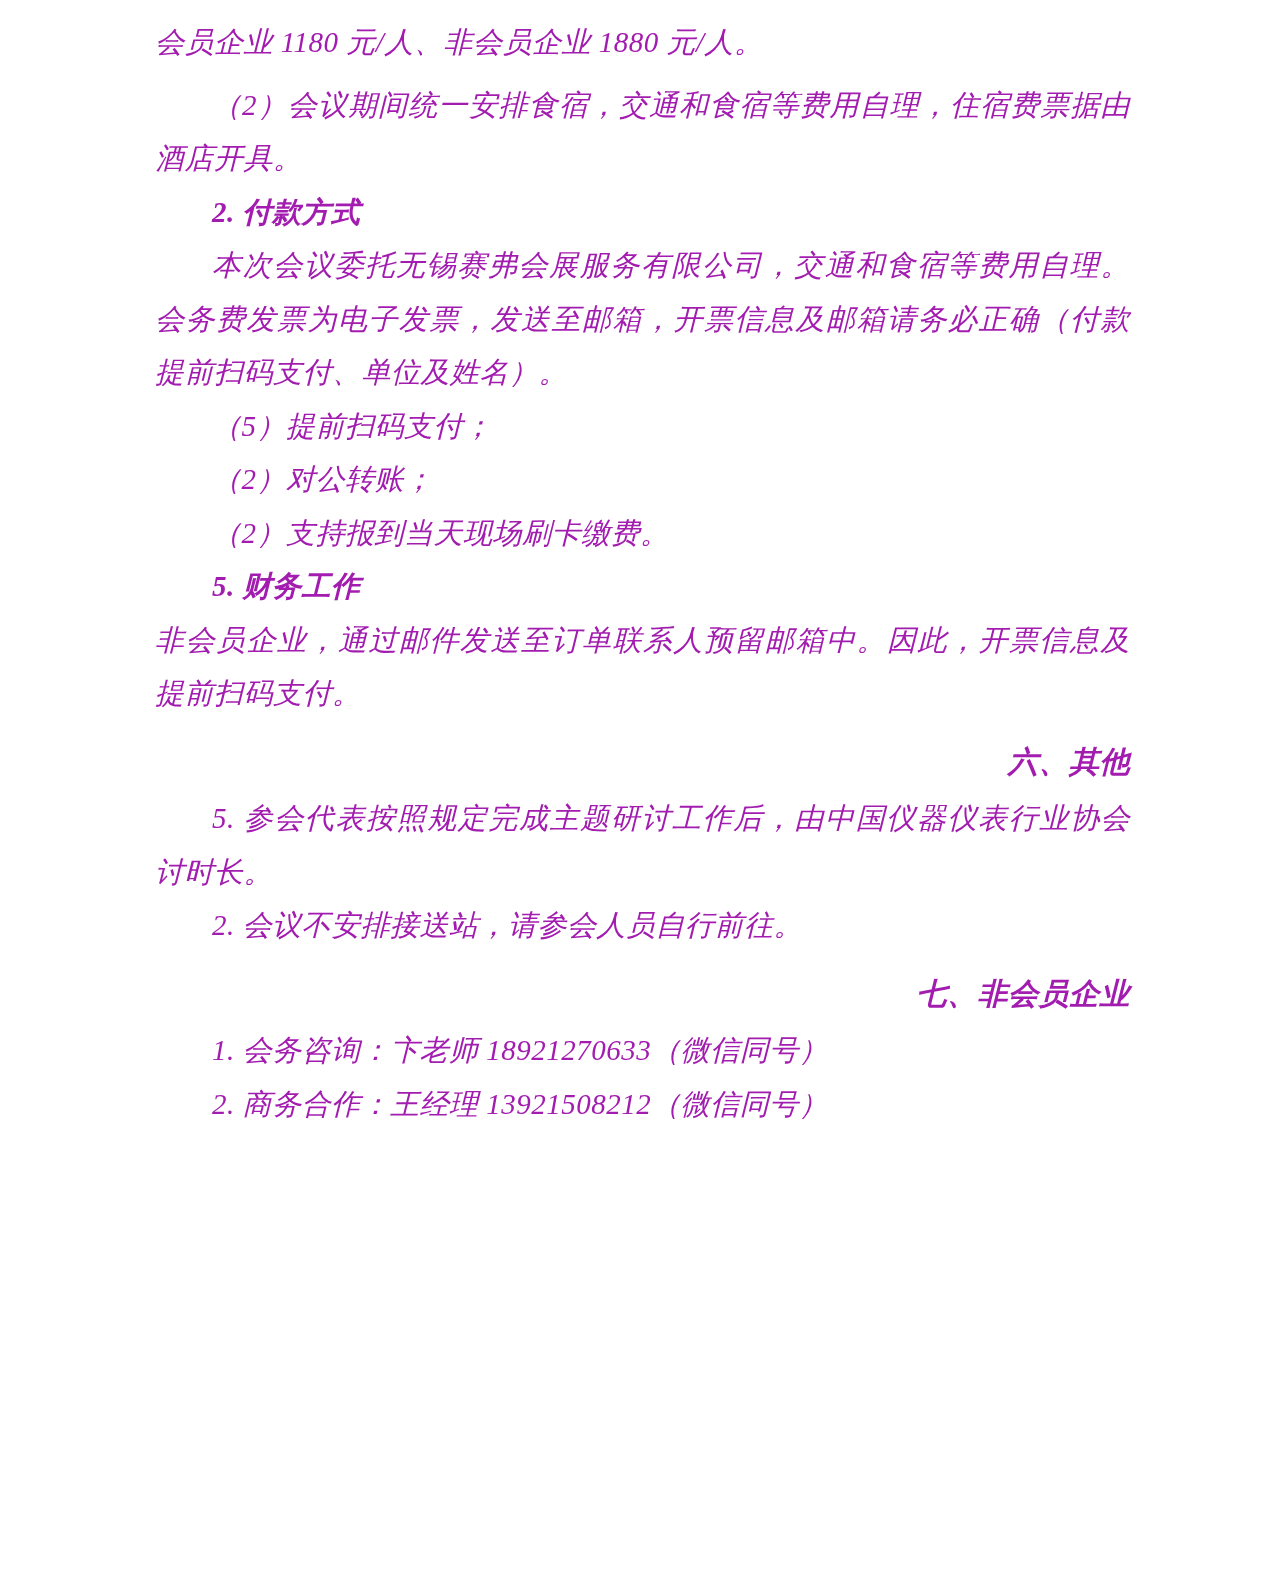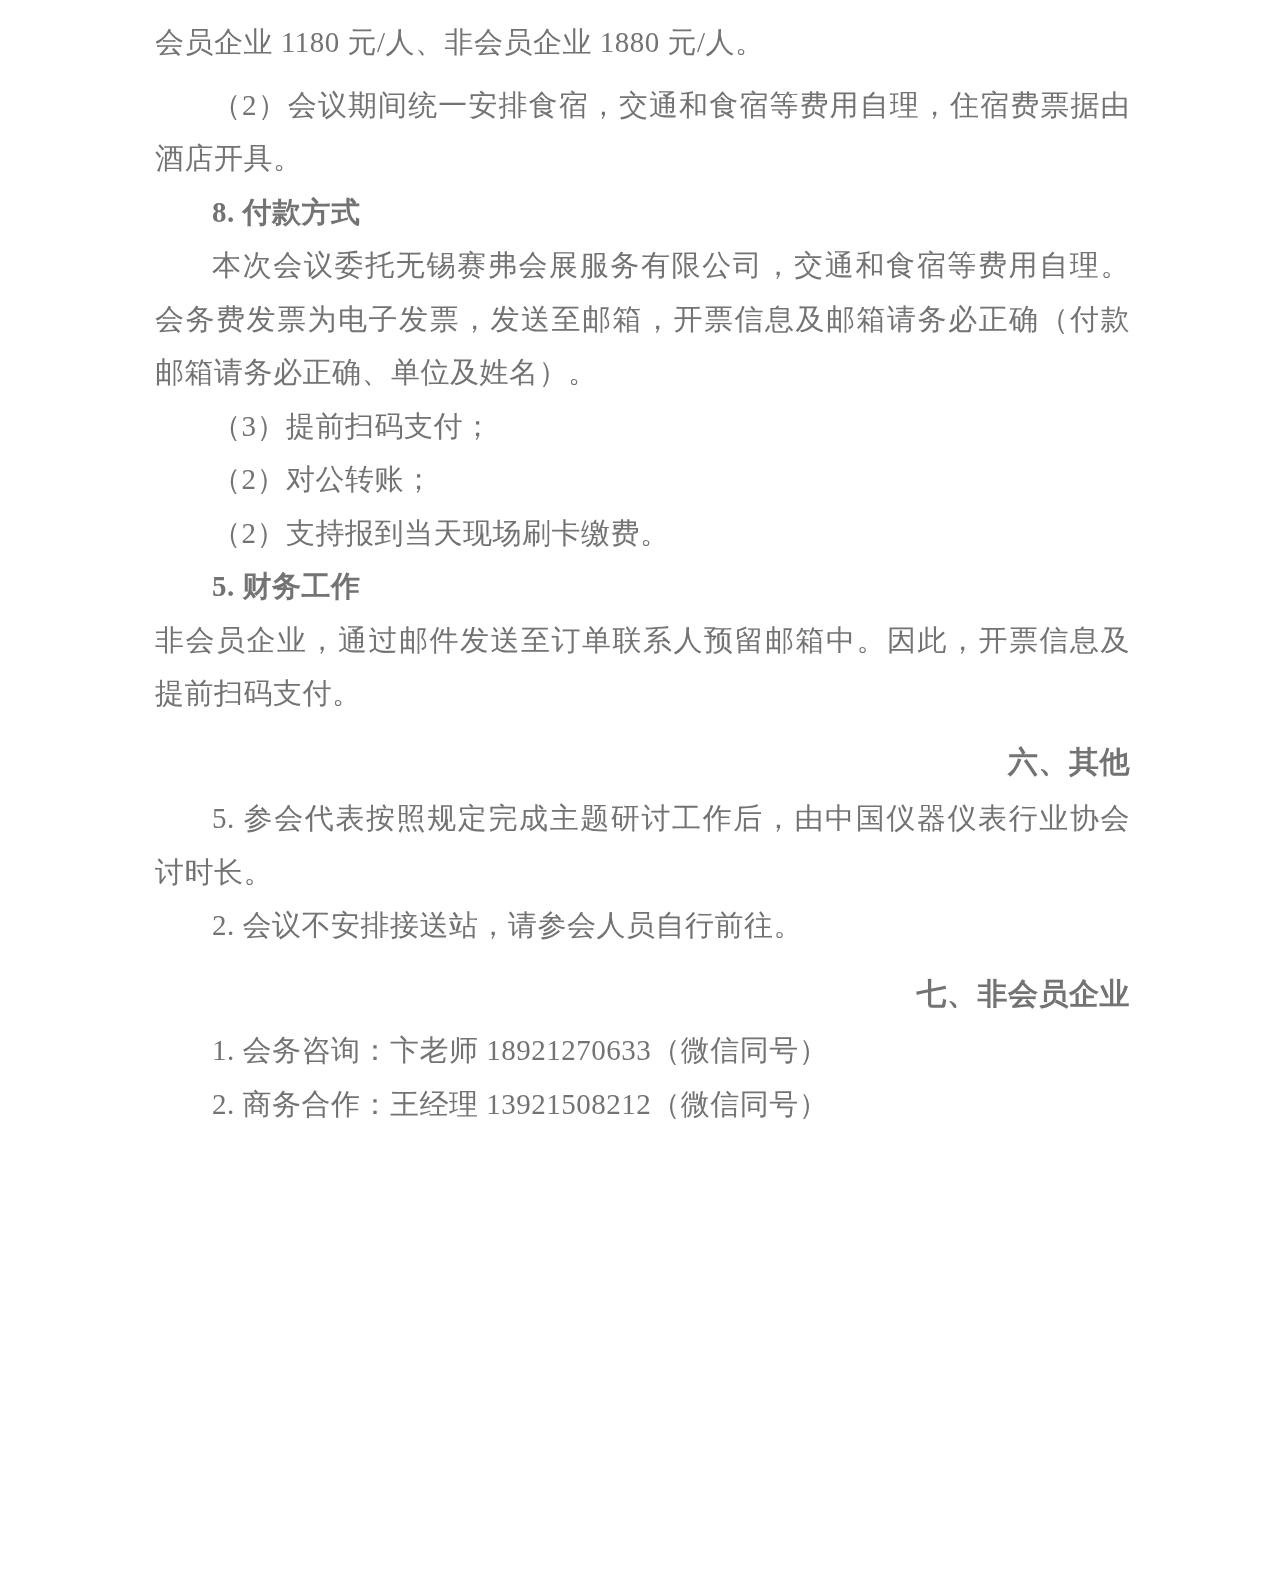--- a/index.html
+++ b/index.html
@@ -2,21 +2,22 @@
 <html><head>
 <meta charset="utf-8">
 <style>
   html,body{margin:0;padding:0;background:#ffffff;}
   .page{
     position:relative;
     width:1280px;height:1142px;
     background:#ffffff;
     overflow:hidden;
     font-family:"Liberation Serif","DejaVu Serif",serif;
-    color:#737373;
+    color:#a21caf;
+    font-style:italic;
   }
   .doc{
     position:absolute;
     left:155px;top:16px;
     width:975px;
   }
   .ln{
     font-size:29px;
     line-height:53.5px;
     height:53.5px;
@@ -75,25 +76,25 @@
 </style>
 </head>
 <body>
 
 <div class="page">
 
   <div class="doc">
     <div class="ln p-gap">会员企业 1180 元/人、非会员企业 1880  元/人。</div>
     <div class="ln indent just">（2）会议期间统一安排食宿，交通和食宿等费用自理，住宿费票据由</div>
     <div class="ln">酒店开具。</div>
-    <div class="ln indent h2">8. 付款方式</div>
+    <div class="ln indent h2">2. 付款方式</div>
     <div class="ln indent just">本次会议委托无锡赛弗会展服务有限公司，交通和食宿等费用自理。</div>
     <div class="ln just">会务费发票为电子发票，发送至邮箱，开票信息及邮箱请务必正确（付款</div>
-    <div class="ln">邮箱请务必正确、单位及姓名）。</div>
-    <div class="ln indent">（3）提前扫码支付；</div>
+    <div class="ln">提前扫码支付、单位及姓名）。</div>
+    <div class="ln indent">（5）提前扫码支付；</div>
     <div class="ln indent">（2）对公转账；</div>
     <div class="ln indent">（2）支持报到当天现场刷卡缴费。</div>
     <div class="ln indent h2">5. 财务工作</div>
     <div class="ln just">非会员企业，通过邮件发送至订单联系人预留邮箱中。因此，开票信息及</div>
     <div class="ln">提前扫码支付。</div>
     <div class="ln indent h1">六、其他</div>
     <div class="ln indent just">5. 参会代表按照规定完成主题研讨工作后，由中国仪器仪表行业协会</div>
     <div class="ln">讨时长。</div>
     <div class="ln indent">2. 会议不安排接送站，请参会人员自行前往。</div>
     <div class="ln indent h1">七、非会员企业</div>

